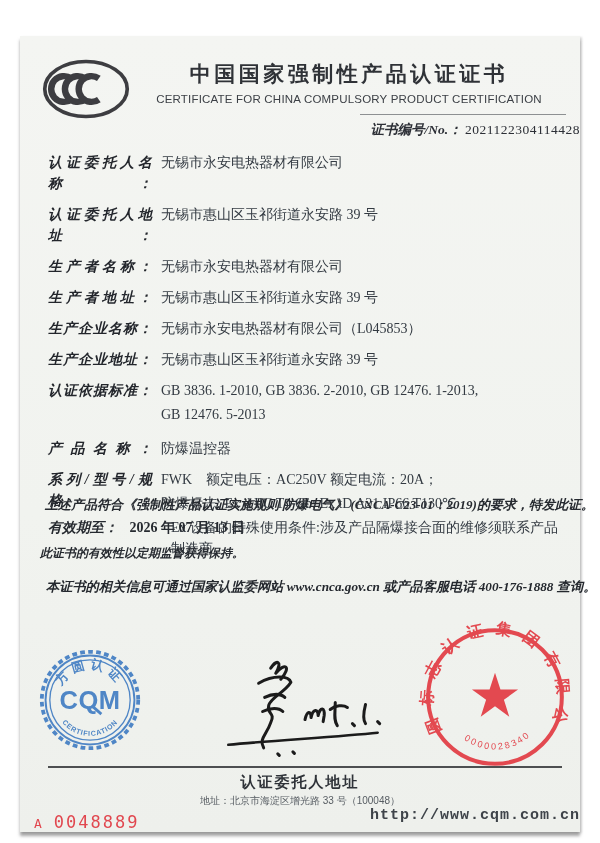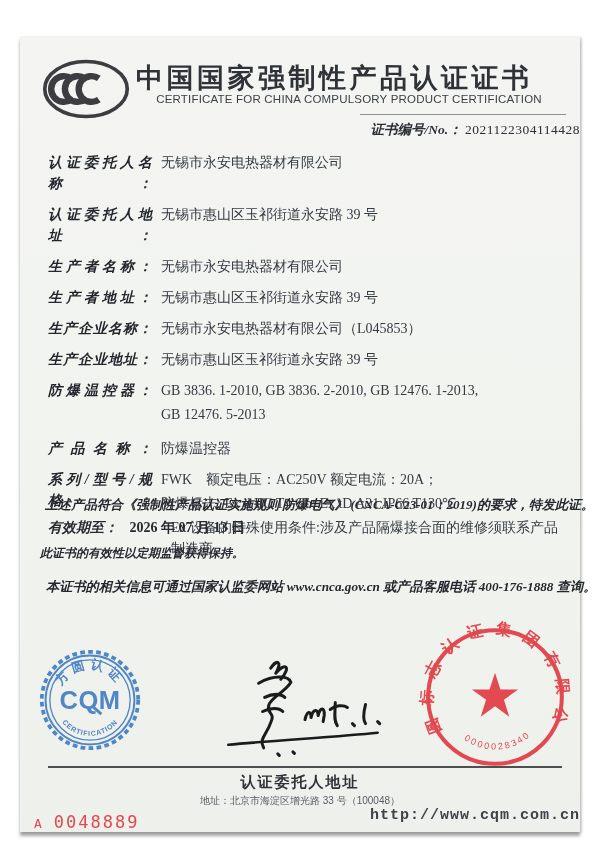--- a/index.html
+++ b/index.html
@@ -8,22 +8,22 @@
     font-family:"Liberation Serif", serif;
   }
   .paper{
     position:absolute;left:20px;top:36px;width:560px;height:796px;
     background:linear-gradient(180deg,#f4f5f2 0%,#f1f3ef 60%,#eef0ec 100%);
     box-shadow:0 4px 3px rgba(105,105,105,.6), 2px 1px 2px rgba(150,150,150,.3);
   }
   
   .ccc-logo{position:absolute;left:20px;top:20px;width:92px;height:66px;}
   .title{
-    position:absolute;left:116px;top:24px;width:426px;text-align:left;
-    font-family:"Liberation Sans", sans-serif;font-weight:bold;font-size:27px;
+    position:absolute;left:116px;top:24px;width:426px;text-align:center;
+    font-family:"Liberation Sans", sans-serif;font-weight:bold;font-size:21px;
     letter-spacing:3.5px;color:#2f3237;white-space:nowrap;
   }
   .subtitle{
     position:absolute;left:110px;top:57px;width:438px;text-align:center;
     font-family:"Liberation Sans", sans-serif;font-size:11.5px;color:#3c4046;
     letter-spacing:.2px;white-space:nowrap;
   }
   .head-rule{position:absolute;left:340px;top:78px;width:206px;height:1px;background:#8d9092;}
   .cert-no{
     position:absolute;right:0;top:85px;font-size:13.5px;color:#2c2f36;white-space:nowrap;
@@ -103,21 +103,21 @@
     </div>
     <div class="field-row">
       <span class="f-label">生产企业名称：</span>
       <div class="f-value">无锡市永安电热器材有限公司（L045853）</div>
     </div>
     <div class="field-row">
       <span class="f-label">生产企业地址：</span>
       <div class="f-value">无锡市惠山区玉祁街道永安路 39 号</div>
     </div>
     <div class="field-row">
-      <span class="f-label">防爆温控器：</span>
+      <span class="f-label">认证依据标准：</span>
       <div class="f-value">
         <div class="v-line">GB 3836. 1-2010, GB 3836. 2-2010, GB 12476. 1-2013,</div>
         <div class="v-line">GB 12476. 5-2013</div>
       </div>
     </div>
     <div class="field-row">
       <span class="f-label">产品名称：</span>
       <div class="f-value">防爆温控器</div>
     </div>
     <div class="field-row">

